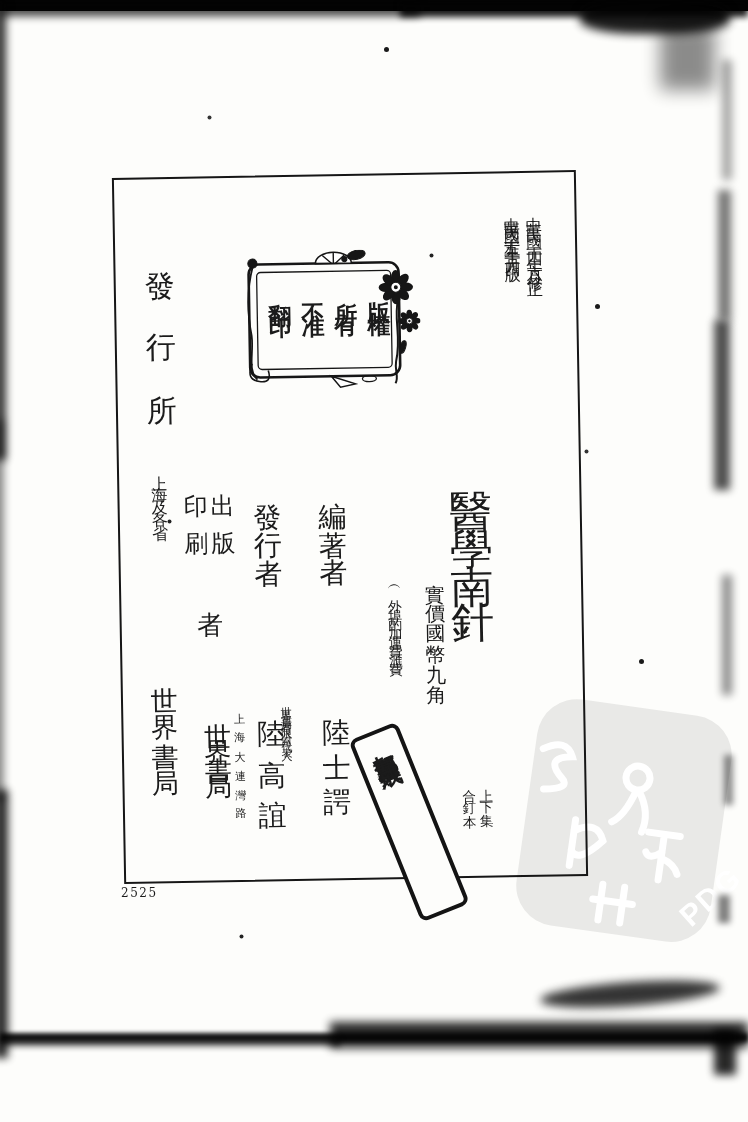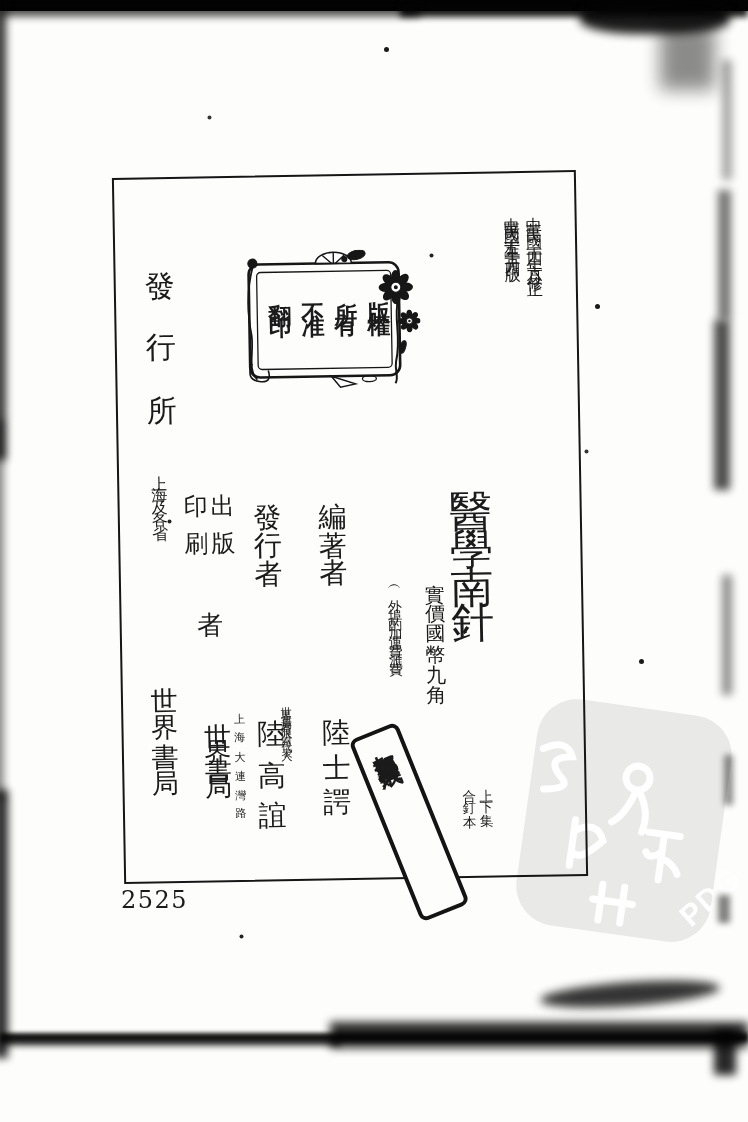--- a/index.html
+++ b/index.html
@@ -32,21 +32,21 @@
   .name{ font-size:28px; top:520px; }
   .tiny{ font-size:11px; }
   .stamp{
     position:absolute; left:258px; top:549px; width:44px; height:188px;
     border:4.5px solid #141414; border-radius:8px; background:#fdfdfb;
     transform:rotate(-21deg); box-shadow:inset 0 0 0 1px #fdfdfb;
   }
   .stamp-text{ left:50%; top:2px; transform:translateX(-50%); position:absolute;
     writing-mode:vertical-rl; text-orientation:upright;
     font-size:23px; font-weight:bold; letter-spacing:2px; line-height:1; }
-  .serial{ position:absolute; left:121px; top:886px; font-size:24px; letter-spacing:1.5px; }
+  .serial{ position:absolute; left:121px; top:886px; font-size:12px; letter-spacing:1.5px; }
   .watermark{ position:absolute; left:492px; top:690px; }
 </style>
 </head>
 <body>
 
 <div class="page">
 
   <svg class="watermark" width="256" height="262" viewBox="0 0 256 262">
     <g transform="rotate(8 128 130)">
       <rect x="34" y="16" width="196" height="228" rx="40" fill="#e9e9e7"></rect>

